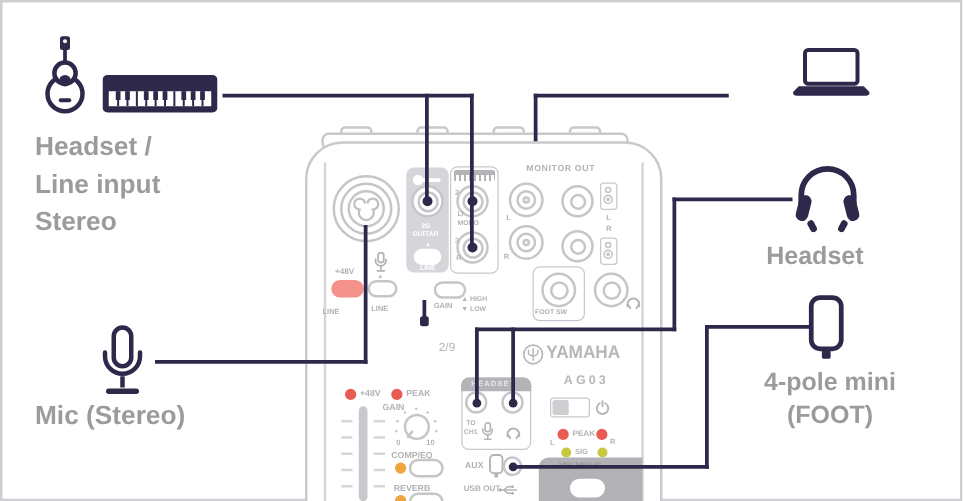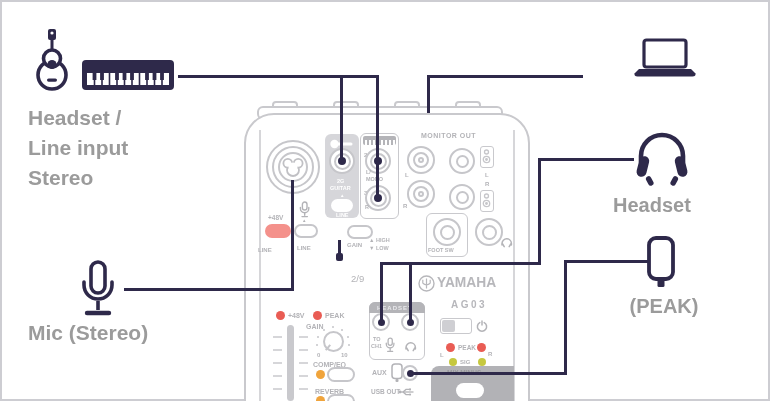--- a/index.html
+++ b/index.html
@@ -333,16 +333,17 @@
   </div>
 
   <div class="cl" style="left:28px;top:103px;font-size:21px;line-height:30px;">
     <div>Headset /</div>
     <div>Line input</div>
     <div>Stereo</div>
   </div>
   <div class="cl" style="left:613px;top:194px;font-size:20px;">Headset</div>
   <div class="cl" style="left:28px;top:321px;font-size:21px;">Mic (Stereo)</div>
   <div class="cl" style="left:570px;top:293px;width:188px;font-size:20px;line-height:26px;text-align:center;">
-    <div>(PEAK)</div>
+    <div>4-pole mini</div>
+    <div>(FOOT)</div>
   </div>
 
 </div>
 
 </body></html>

